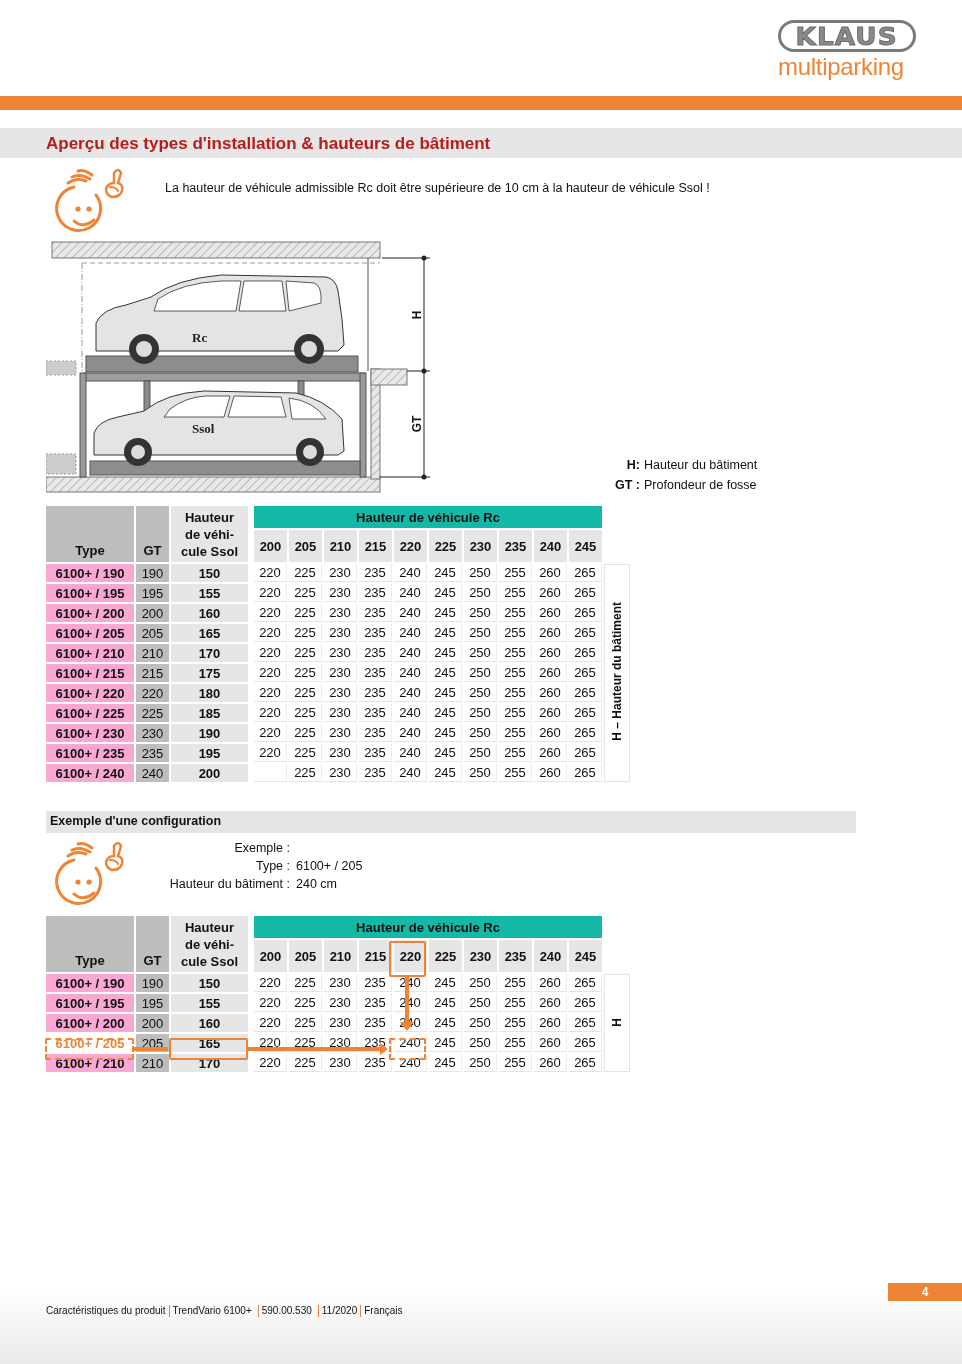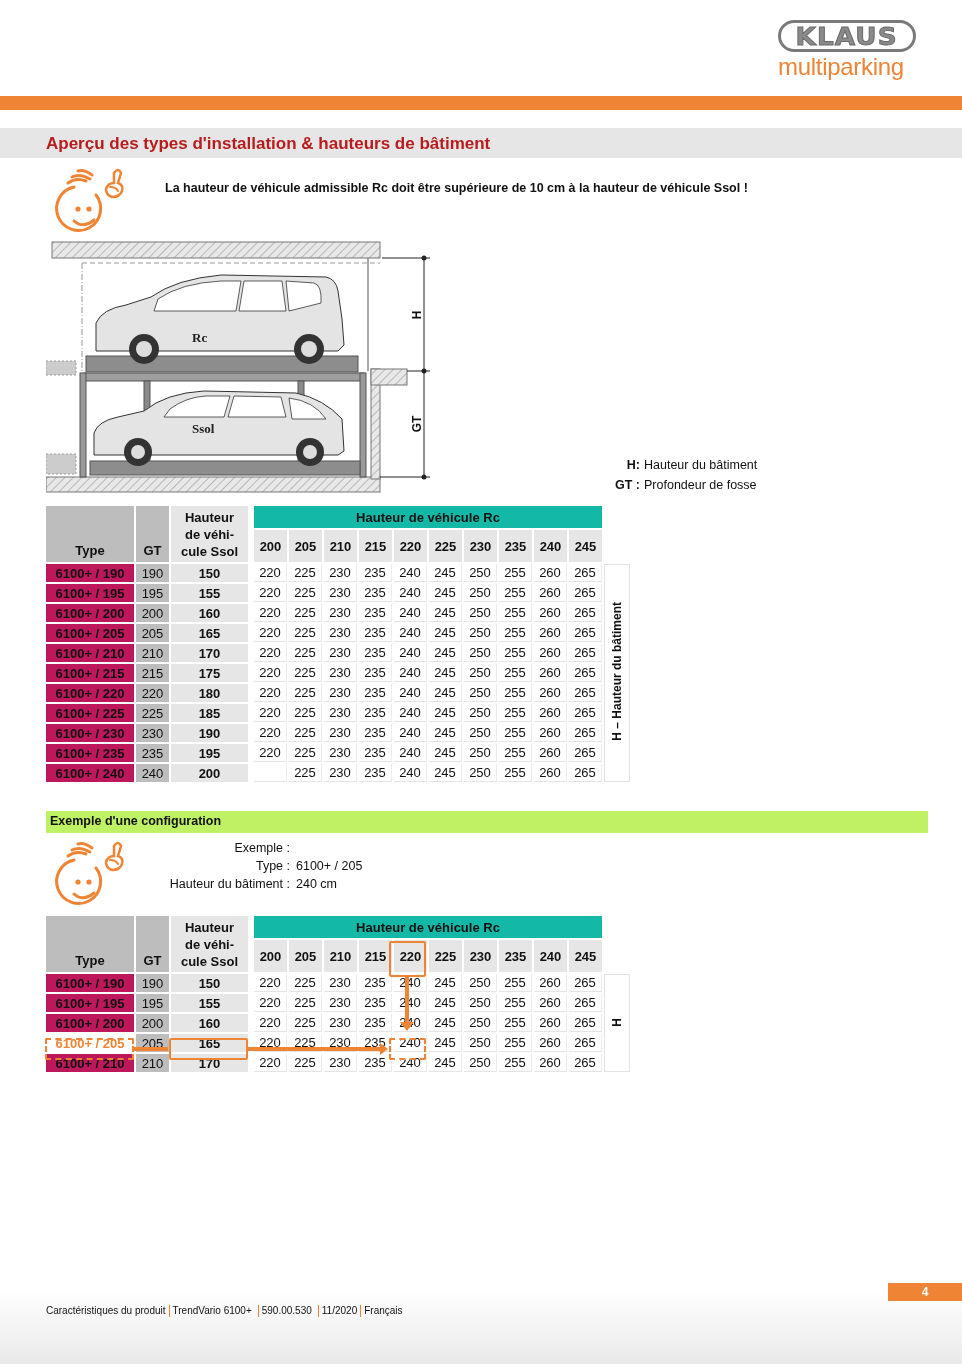--- a/index.html
+++ b/index.html
@@ -12,44 +12,44 @@
   .logo-box span { font-family: "DejaVu Sans", sans-serif; font-weight: bold; font-size: 25px; letter-spacing: 1px;
     color: #8a8a8a; -webkit-text-stroke: 1px #6b6b6b; line-height: 1; transform: scaleX(1.05); }
   .logo-sub { font-size: 24px; color: #ee8434; margin-top: 1px; letter-spacing: -0.3px; line-height: 28px; }
 
   .orange-bar { position: absolute; left: 0; top: 96px; width: 962px; height: 14px; background: #ee8434; }
 
   .section-head { position: absolute; left: 0; top: 128px; width: 962px; height: 30px; background: #e6e6e6; }
   .section-head h1 { position: absolute; left: 46px; top: 6px; font-size: 17px; font-weight: bold; color: #b91c1c; }
 
   .smiley { position: absolute; width: 80px; height: 72px; }
-  .note { position: absolute; left: 145px; top: 181px; font-size: 12.5px; font-weight: bold; padding-left: 20px; }
+  .note { position: absolute; left: 145px; top: 181px; font-size: 12.5px; font-weight: normal; padding-left: 20px; }
 
   .diagram { position: absolute; left: 46px; top: 241px; width: 395px; height: 252px; }
 
   .legend { position: absolute; left: 600px; top: 455px; font-size: 12.5px; line-height: 20px; }
   .legend .row { display: flex; }
   .legend .k { width: 44px; text-align: right; font-weight: bold; padding-right: 4px; }
 
   table.grid { position: absolute; border-collapse: separate; border-spacing: 2px; font-size: 13px; }
   table.grid td, table.grid th { text-align: center; padding: 0; }
   .h-type { background: #bdbdbd; font-weight: bold; vertical-align: bottom; width: 88px; padding-bottom: 4px !important; }
   .h-gt { background: #bdbdbd; font-weight: bold; vertical-align: bottom; width: 33px; padding-bottom: 4px !important; }
   .h-ssol { background: #e6e6e6; font-weight: bold; width: 77px; line-height: 17px; }
   .h-rc { background: #14b8a6; font-weight: bold; height: 22px; }
   .h-rcv { background: #e6e6e6; font-weight: bold; height: 32px; width: 33px; }
-  .c-type { background: #be185d; font-weight: bold; height: 18px; }
+  .c-type { background: #f9a8d4; font-weight: bold; height: 18px; }
   .c-gt { background: #bdbdbd; }
   .c-ssol { background: #e6e6e6; font-weight: bold; }
   .c-val { background: #fff; border-bottom: 1px solid #e4e4e4; border-right: 1px solid #ececec; width: 33px; }
   .gap { width: 2px; background: #fff; }
   .side { border: 1px solid #e2e2e2; background: #fff; width: 26px; font-weight: bold; font-size: 12px; }
   .side .vt { writing-mode: vertical-rl; transform: rotate(180deg); display: inline-block; white-space: nowrap; }
 
-  .sub-head { position: absolute; left: 46px; top: 811px; width: 882px; height: 22px; background: #bef264; }
+  .sub-head { position: absolute; left: 46px; top: 811px; width: 810px; height: 22px; background: #e5e5e5; }
   .sub-head span { position: absolute; left: 4px; top: 3px; font-size: 12.5px; font-weight: bold; }
 
   .example { position: absolute; left: 160px; top: 839px; font-size: 12.5px; line-height: 18px; }
   .example .row { display: flex; }
   .example .k { width: 136px; text-align: right; padding-right: 6px; }
 
   .hl-box { position: absolute; border: 2px solid #ee8434; border-radius: 2px; }
   .hl-box.dashed { border-style: dashed; }
   .hl-type { color: #ee8434 !important; background: #fff !important; }
   .arrow-h { position: absolute; height: 4px; background: #ee8434; }

